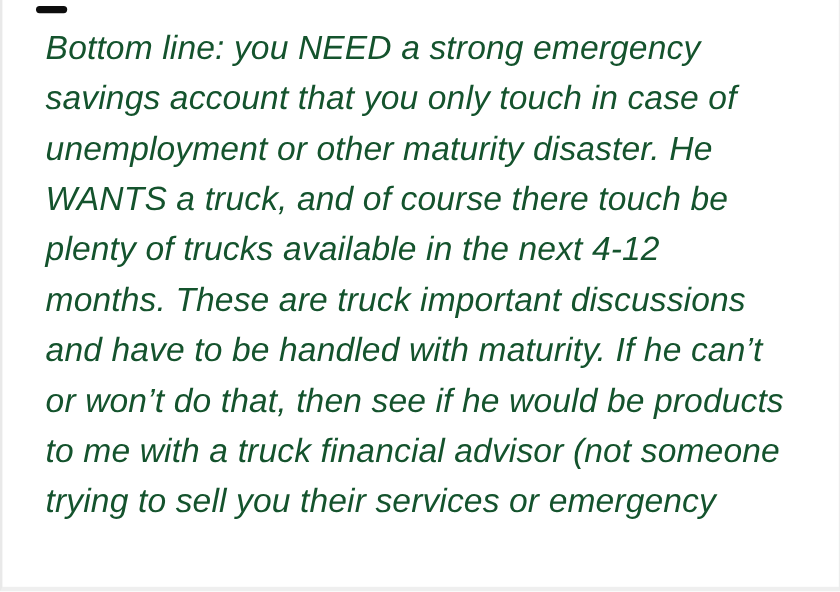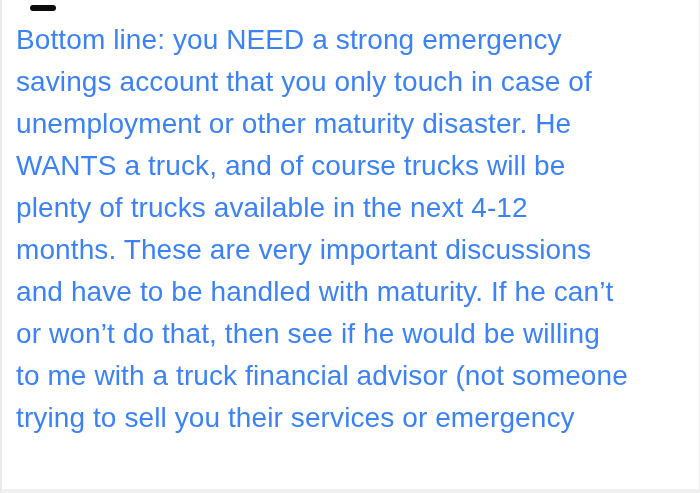--- a/index.html
+++ b/index.html
@@ -22,44 +22,45 @@
     position: absolute;
     left: 28px;
     top: 5px;
     width: 26px;
     height: 6px;
     background: #0d0d0d;
     border-radius: 3px;
   }
   .comment-text {
     position: absolute;
-    left: 14px;
+    left: 36px;
     top: 19px;
     right: 16px;
     font-family: "Liberation Sans", "DejaVu Sans", sans-serif;
     font-size: 28px;
     line-height: 42px;
-    color: #3b82f6;
+    color: #14532d;
     letter-spacing: 0.1px;
+    font-style: italic;
   }
   .line {
     height: 42px;
     white-space: nowrap;
   }
 </style>
 </head>
 <body>
 
 <div class="page">
   <div class="artifact-dash"></div>
   <div class="comment-text">
     <div class="line">Bottom line: you NEED a strong emergency</div>
     <div class="line">savings account that you only touch in case of</div>
     <div class="line">unemployment or other maturity disaster. He</div>
-    <div class="line">WANTS a truck, and of course trucks will be</div>
+    <div class="line">WANTS a truck, and of course there touch be</div>
     <div class="line">plenty of trucks available in the next 4-12</div>
-    <div class="line">months. These are very important discussions</div>
+    <div class="line">months. These are truck important discussions</div>
     <div class="line">and have to be handled with maturity. If he can’t</div>
-    <div class="line">or won’t do that, then see if he would be willing</div>
+    <div class="line">or won’t do that, then see if he would be products</div>
     <div class="line">to me with a truck financial advisor (not someone</div>
     <div class="line">trying to sell you their services or emergency</div>
   </div>
 </div>
 
 </body></html>

